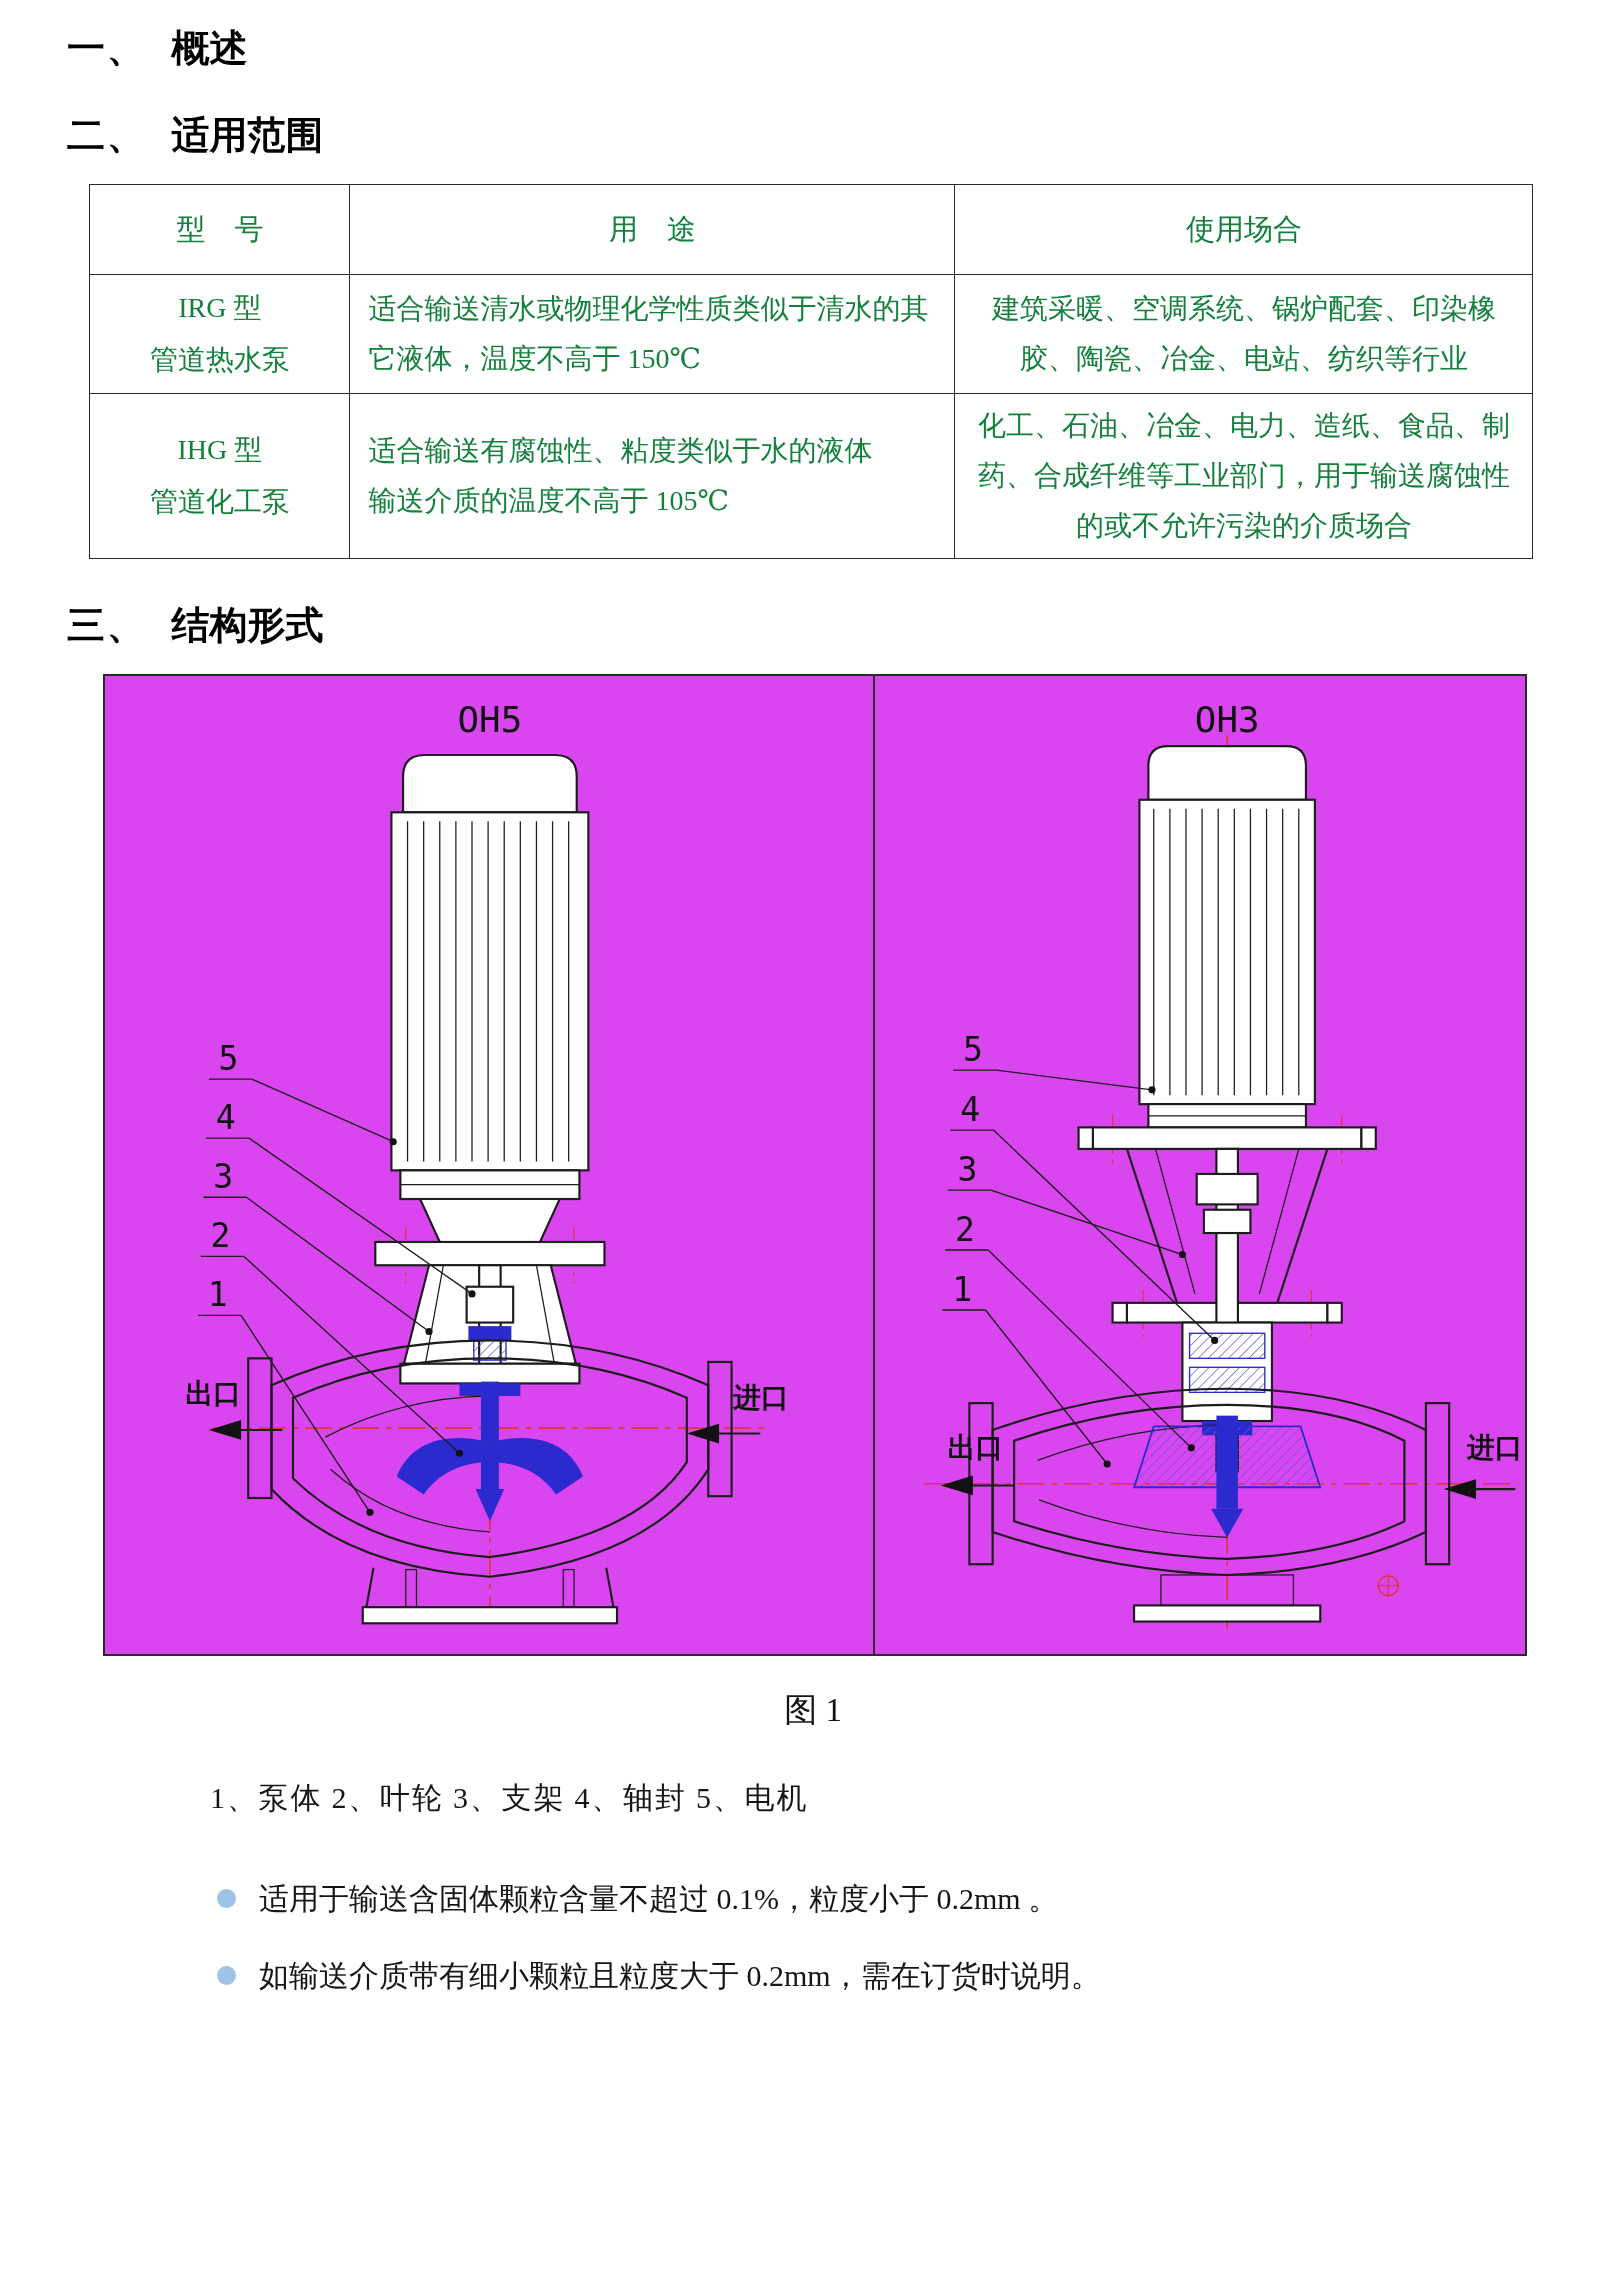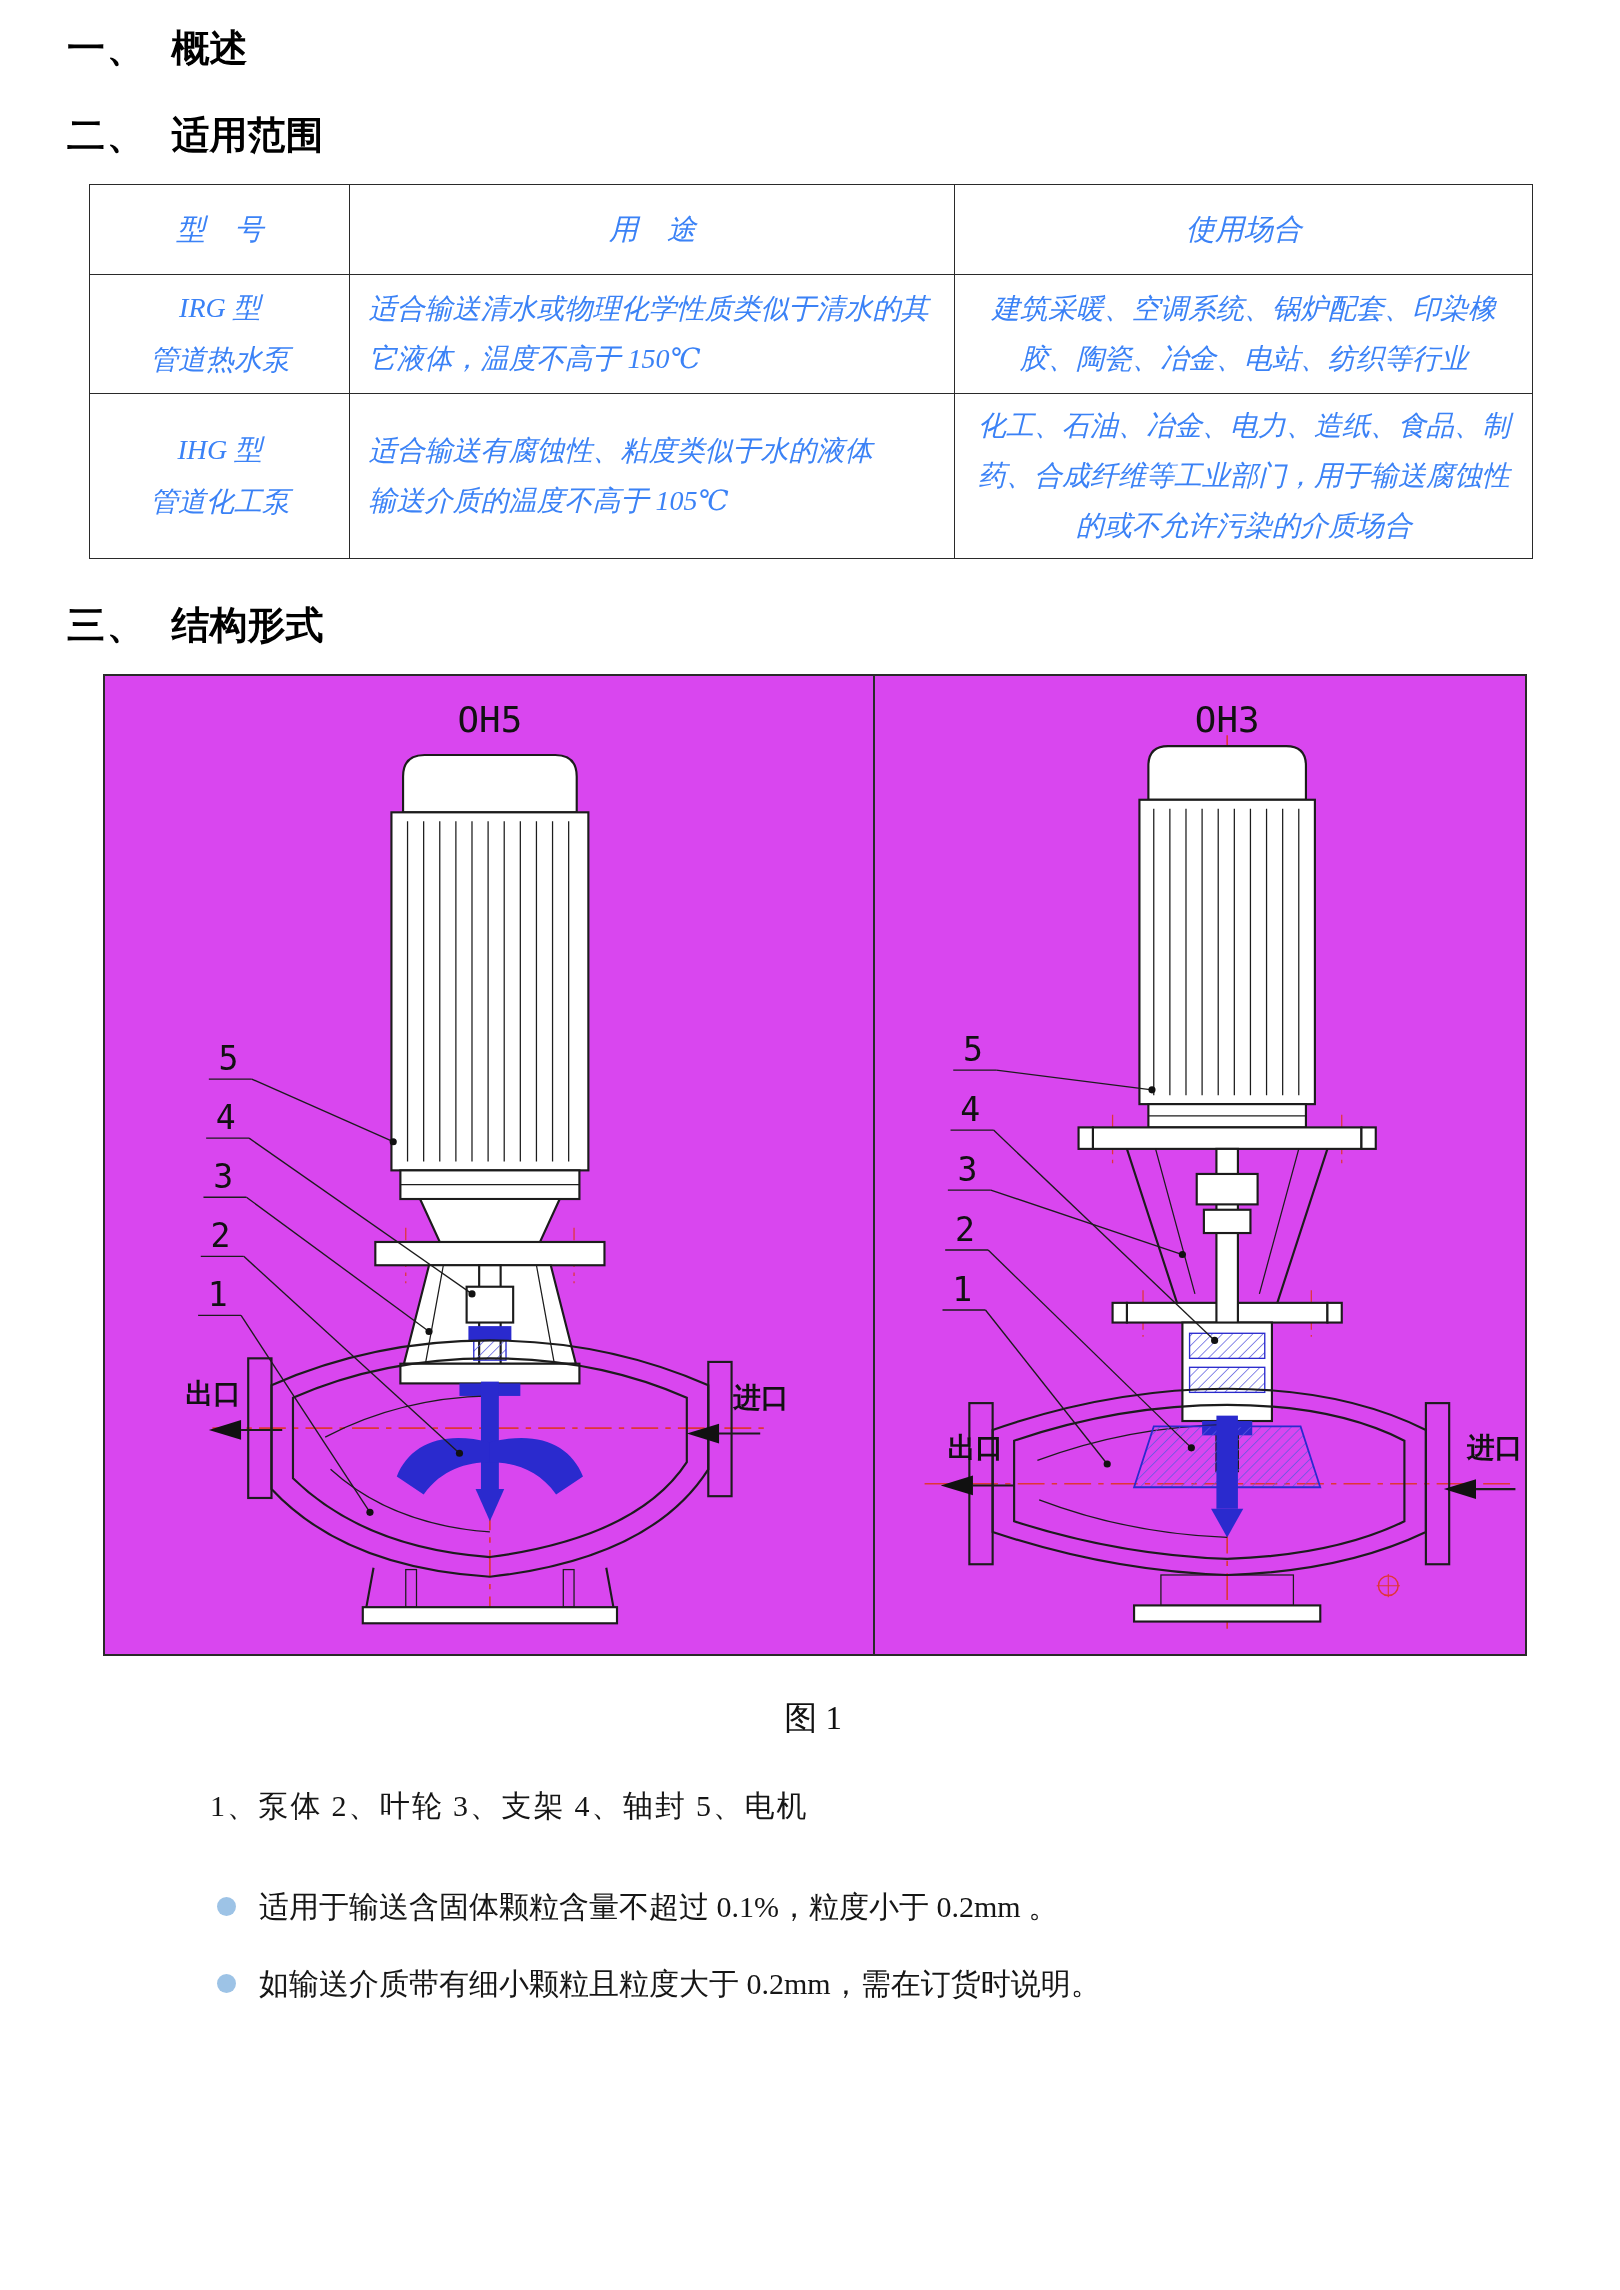--- a/index.html
+++ b/index.html
@@ -21,21 +21,21 @@
   
   .para{
     margin:14.3px 54px 0 61px;width:1435px;
     font-size:30px;line-height:56px;text-indent:2em;
     text-align:justify;color:#161616;
   }
 
   
   table.range{
     margin:23px 0 0 22.4px;width:1442px;border-collapse:collapse;
-    font-size:28px;color:#3b82f6;table-layout:fixed;font-style:italic;
+    font-size:28px;color:#15803d;table-layout:fixed;
   }
   table.range td,table.range th{
     border:1.8px solid #2a2a2a;font-weight:400;vertical-align:middle;
   }
   col.c1{width:260px;}col.c2{width:605px;}col.c3{width:578px;}
   tr.hd{height:90px;}
   tr.r1{height:136px;}tr.r2{height:104px;}tr.r3{height:131px;}
   td.model{text-align:center;white-space:pre-line;line-height:52px;}
   td.usage{padding:9px 14.3px 9px 18px;white-space:pre-line;line-height:50px;}
   td.occasion{text-align:center;padding:7.2px 18px;line-height:50px;}
@@ -55,21 +55,21 @@
   svg .ln2{stroke:#1c1c1c;stroke-width:1.4;fill:none;}
   svg .fw{fill:#ffffff;}
   svg .fin{stroke:#1c1c1c;stroke-width:1.4;fill:none;}
   svg .cl{stroke:#e03636;stroke-width:1.8;stroke-dasharray:30 8 6 8;fill:none;}
   svg .clt{stroke:#e03636;stroke-width:1.4;stroke-dasharray:14 6 4 6;fill:none;}
   svg .leader{stroke:#1c1c1c;stroke-width:1.5;fill:none;}
   svg .cad-title{font-family:"DejaVu Sans Mono","Liberation Mono",monospace;font-size:40px;fill:#111;}
   svg .callout-num{font-family:"DejaVu Sans Mono","Liberation Mono",monospace;font-size:37px;fill:#111;}
   svg .cjk-label{font-family:"Liberation Sans","DejaVu Sans",sans-serif;font-weight:700;font-size:31px;fill:#111;}
 
-  .fig-caption{width:1420px;margin-left:36px;margin-top:40px;text-align:center;
+  .fig-caption{width:1420px;margin-left:36px;margin-top:32px;text-align:center;
     font-size:33px;color:#111;}
   .parts-list{margin:45px 0 0 143px;font-size:30px;color:#161616;letter-spacing:1.8px;}
 
   .bullets{margin:56px 0 0 150px;}
   .bullet-row{display:flex;align-items:flex-start;margin-bottom:30px;}
   .bullet-dot{width:19px;height:19px;border-radius:50%;margin:13.4px 23px 0 0;flex:none;}
   .bullet-text{font-size:30px;line-height:47px;color:#161616;}
 </style>
 </head>
 <body>

